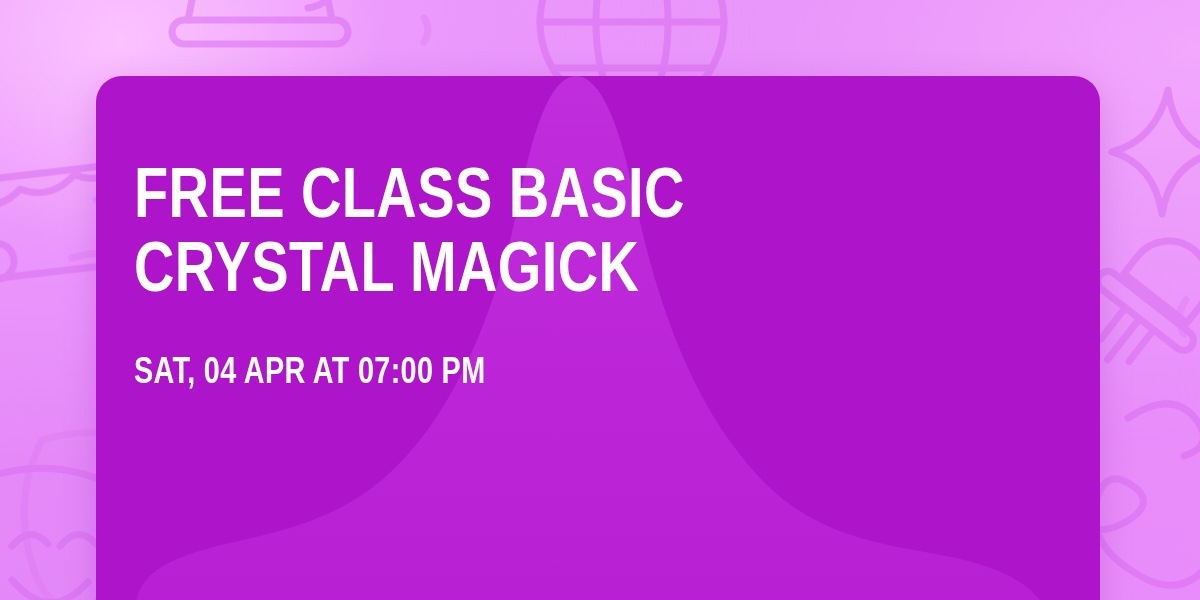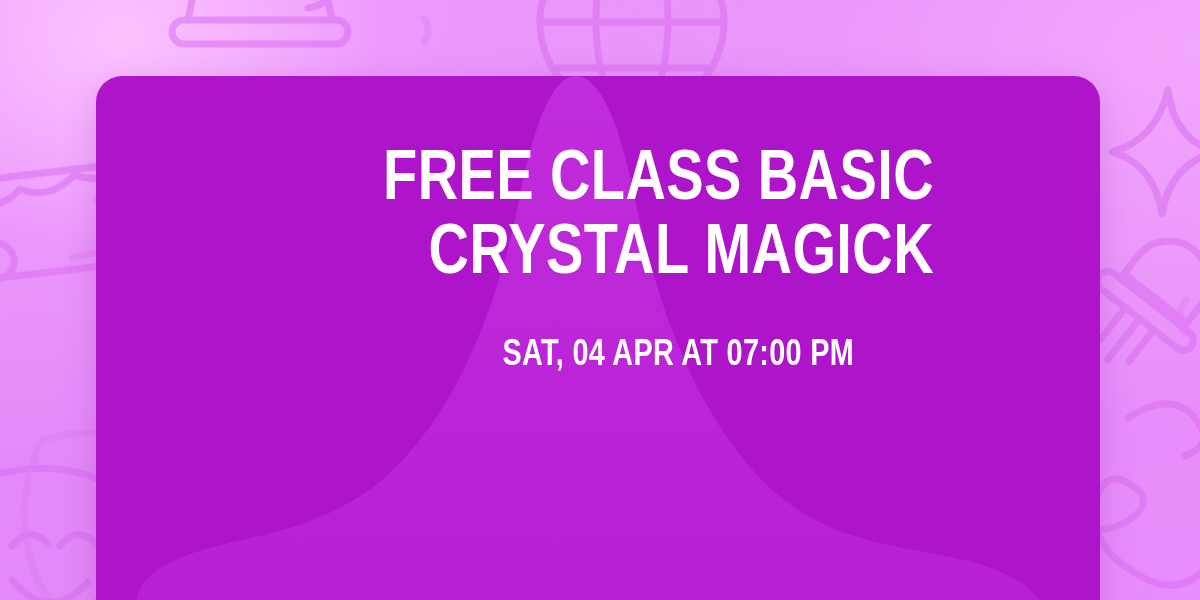--- a/index.html
+++ b/index.html
@@ -46,23 +46,22 @@
     background:#ae15cb;
     overflow:hidden;
     box-shadow:0 8px 34px rgba(120, 10, 150, .18);
   }
   .card-blob { position:absolute; inset:0; }
   .card-blob svg { display:block; width:100%; height:100%; }
 
   
   .card-content {
     position:absolute;
-    left:38px; top:62px;
+    left:38px; top:80px;
     width:800px;
-    text-align:right;
   }
   .event-title {
     color:#ffffff;
     font-family:"Liberation Sans Narrow","Liberation Sans", sans-serif;
     font-size:70px;
     line-height:1.06;
     font-weight:700;
     letter-spacing:.5px;
     text-transform:uppercase;
     transform:scaleX(.80);

